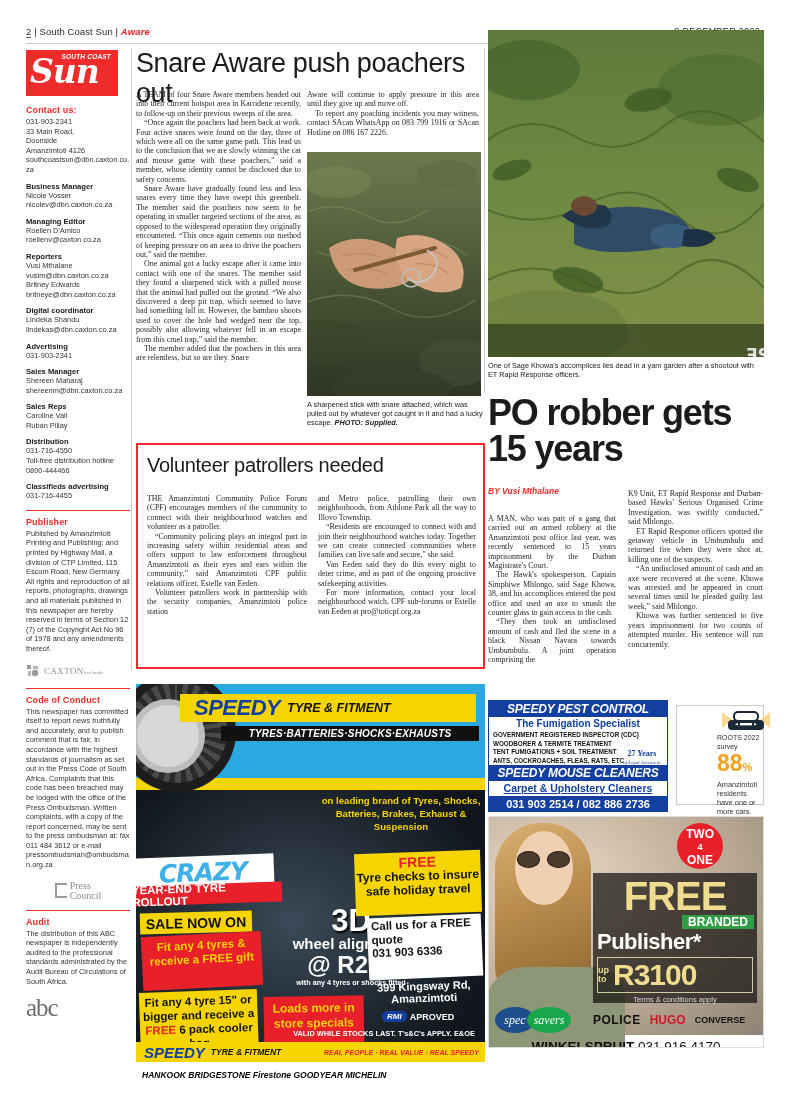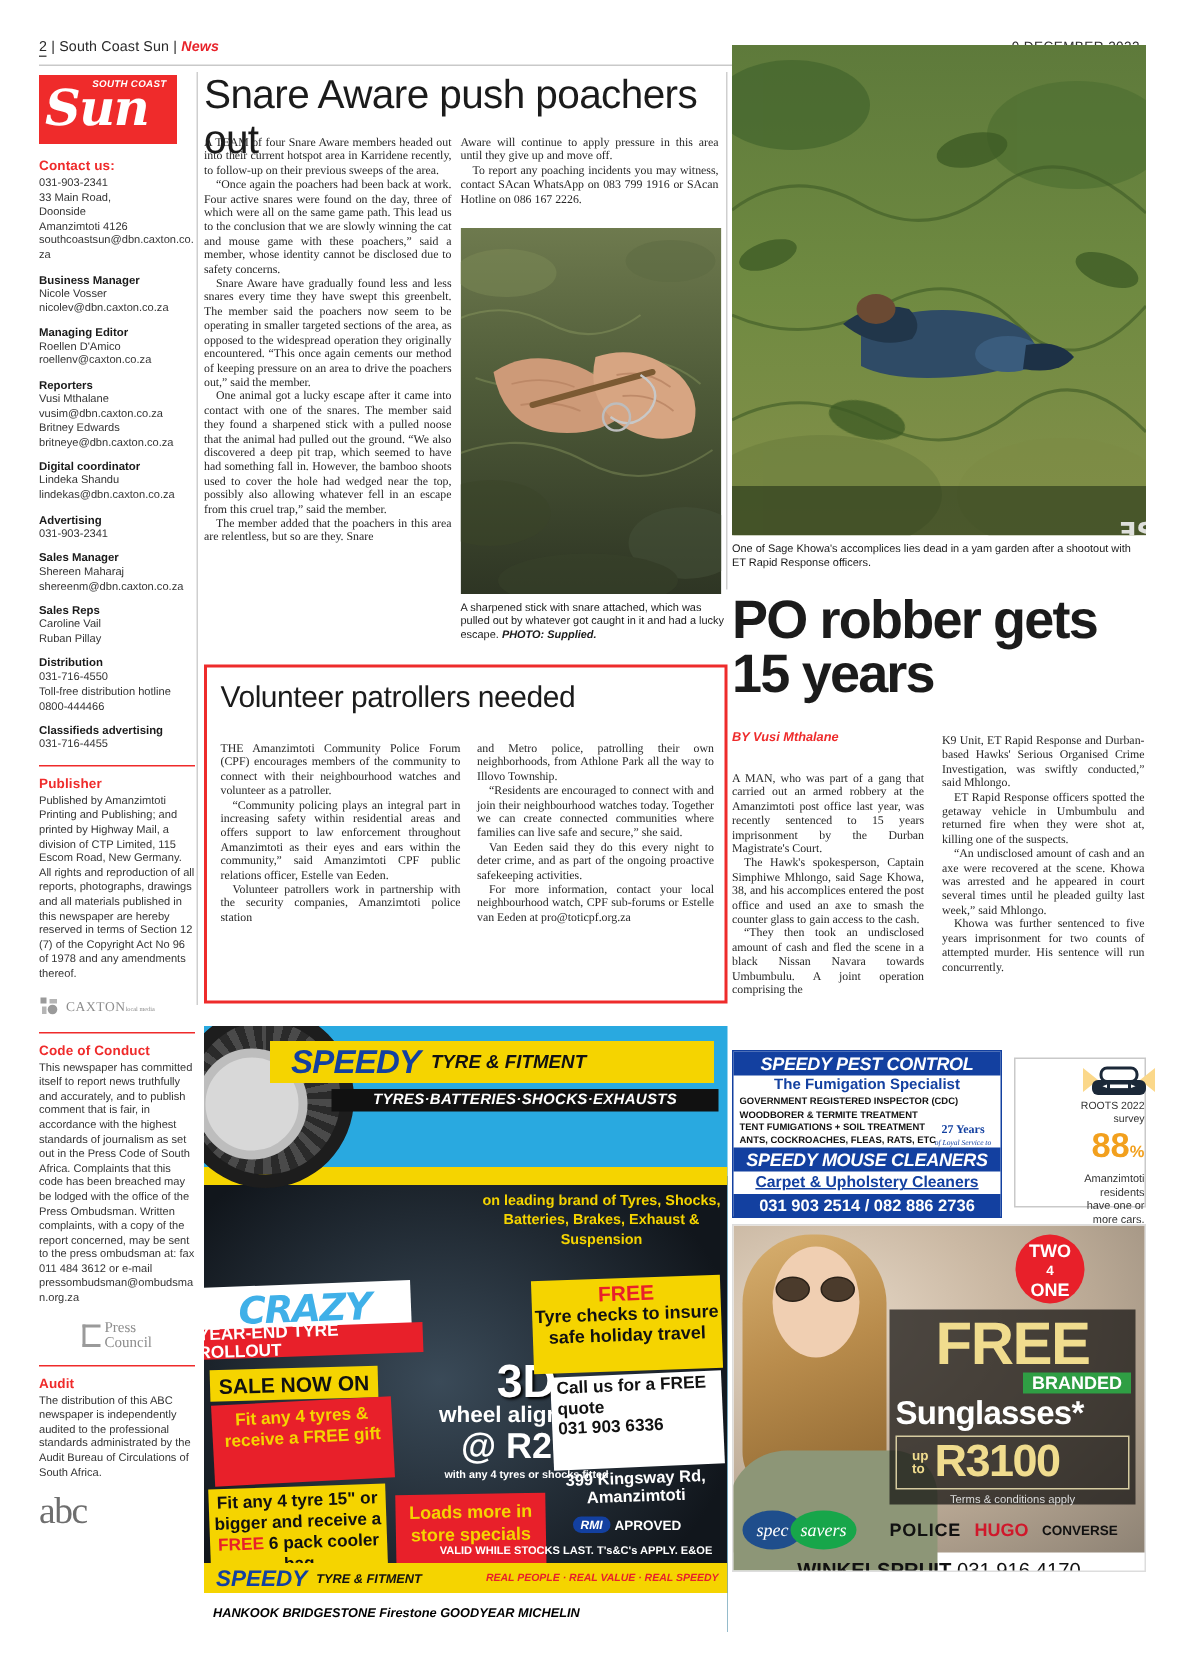--- a/index.html
+++ b/index.html
@@ -209,21 +209,21 @@
   .pest .years b { font-size:8px; font-family:"Liberation Serif", serif; }
   .pest .years i { font-size:5px; display:block; line-height:6px;
      font-family:"Liberation Serif", serif;}
   .pest .carpet { color:#1340a0; font-size:10.5px; font-weight:bold; text-align:center;
      text-decoration:underline; margin-top:1px;}
   .pest .phone { background:#1340a0; color:#fff; font-size:11px; font-weight:bold;
      text-align:center; padding:2px 0; margin-top:2px;}
 
   
   .roots { position:absolute; left:676px; top:705px; width:88px; height:100px;
-     border:1px solid #c9c9c9; background:#fff; text-align:right; padding-top:4px;padding-left:40px; }
+     border:1px solid #c9c9c9; background:#fff; text-align:left; padding-top:4px;padding-left:40px; }
   .roots .car { width:44px; height:22px; margin:0 auto; position:relative; }
   .roots .lbl { font-size:7px; color:#333; line-height:8.5px; margin-top:2px;}
   .roots .pct { color:#f2a01e; font-size:23px; font-weight:bold; line-height:24px;}
   .roots .pct small { font-size:11px; }
   .roots .desc { font-size:7.3px; color:#333; line-height:9px; margin-top:1px;}
 
   
   .spec { position:absolute; left:488px; top:816px; width:276px; height:232px;
      background:#ffffff; border:1px solid #ddd; overflow:hidden; }
   .spec-photo { position:absolute; left:0; top:0; width:276px; height:218px;
@@ -242,21 +242,21 @@
      background:#8d9677; border-radius:40px 30px 0 0; }
   .spec-dark { position:absolute; left:104px; top:56px; width:164px; height:130px;
      background: rgba(20,18,16,.72); }
   .spec-free { color:#f0dc8e; font-size:40px; font-weight:bold; line-height:38px;
      text-align:center; letter-spacing:-1px; margin-top:4px;}
   .spec-branded { background:#2f9e44; color:#fff; font-size:12px; font-weight:bold;
      float:right; padding:0 6px; margin-right:3px;}
   .spec-sun { color:#fff; font-size:22px; font-weight:bold; clear:both;
      padding-left:4px; letter-spacing:-.5px;}
   .spec-r { margin:2px 4px 0 4px; border:1px solid #d6cba0; display:flex;
-     align-items:center; gap:4px; padding-left:10px;}
+     align-items:center; gap:4px; padding-left:0;}
   .spec-r .upto { color:#f0dc8e; font-size:9px; font-weight:bold; line-height:9px;}
   .spec-r .amt { color:#f0dc8e; font-size:30px; font-weight:bold; letter-spacing:-1px;}
   .spec-tc { color:#ddd; font-size:7.5px; text-align:center; margin-top:2px;}
   .two4one { position:absolute; left:188px; top:6px; width:46px; height:46px;
      border-radius:50%; background:#e8202a; color:#fff; text-align:center;
      font-size:12px; font-weight:bold; line-height:13px; padding-top:5px;}
   .two4one i { font-style:normal; font-size:9px; display:block;}
   .spec-logo { position:absolute; left:6px; top:190px; display:flex; align-items:center;}
   .spec-logo .c1 { width:40px; height:26px; border-radius:50%; background:#1f4e8c;
      color:#fff; font-size:12px; font-style:italic; display:flex; align-items:center;
@@ -282,21 +282,21 @@
 <body>
 
 <div class="page">
 
   <div class="topbar">
     <div class="topbar-left">
       <span class="pageno">2</span>
       <span> | </span>
       <span>South Coast Sun</span>
       <span> | </span>
-      <span class="section">News</span>
+      <span class="section">Aware</span>
     </div>
     <div class="topbar-right">9 DECEMBER 2022</div>
   </div>
 
   <div class="vrule" style="left:131px; top:48px; height:622px;"></div>
   <div class="vrule" style="left:484px; top:48px; height:345px;"></div>
 
   <div class="rail">
     <div class="logo-box">
       <div class="logo-sun">Sun</div>
@@ -620,21 +620,21 @@
       <div class="body-green"></div>
     </div>
 
     <div class="two4one">
       TWO<i>4</i>ONE
     </div>
 
     <div class="spec-dark">
       <div class="spec-free">FREE</div>
       <div class="spec-branded">BRANDED</div>
-      <div class="spec-sun">Sunglasses*</div>
+      <div class="spec-sun">Publisher*</div>
       <div class="spec-r">
         <span class="upto">up<br>to</span>
         <span class="amt">R3100</span>
       </div>
       <div class="spec-tc">Terms &amp; conditions apply</div>
     </div>
 
     <div class="spec-logo">
       <span class="c1">spec</span>
       <span class="c2">savers</span>

